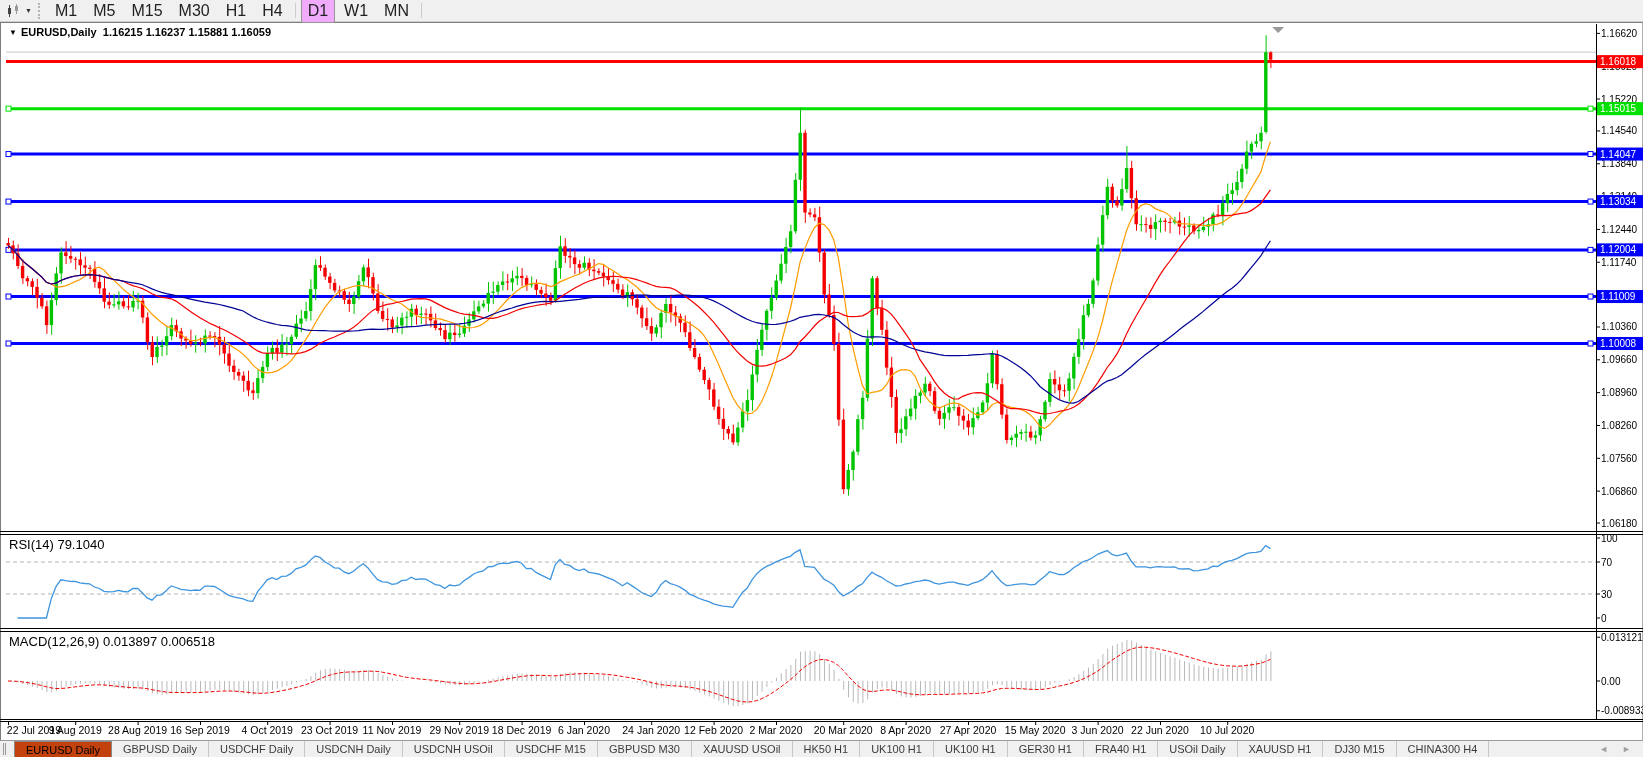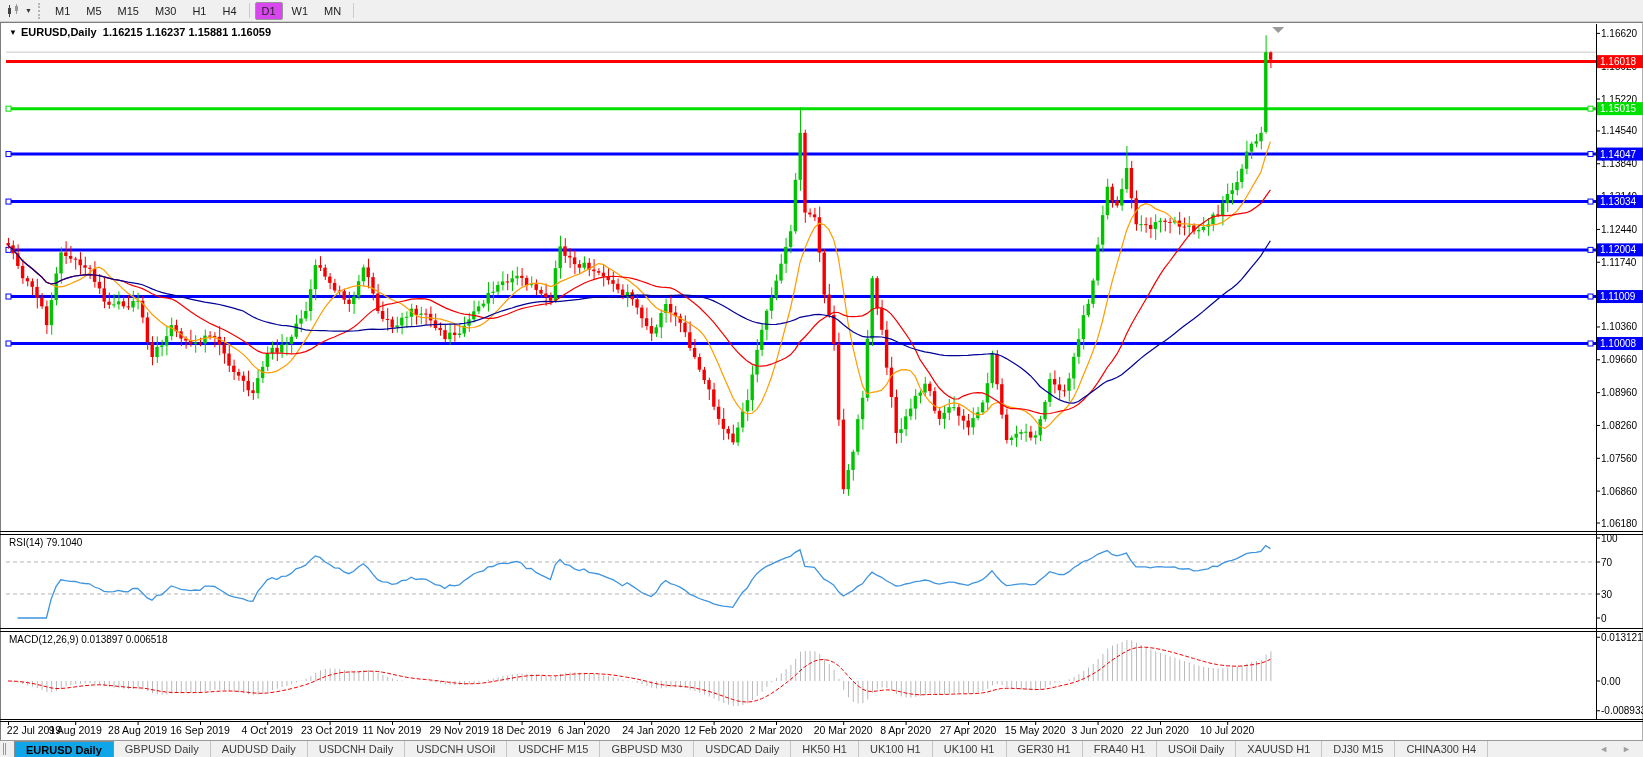--- a/index.html
+++ b/index.html
@@ -5,40 +5,40 @@
   *{margin:0;padding:0;box-sizing:border-box}
   html,body{width:1643px;height:757px;overflow:hidden;background:#f0f0f0;
     font-family:"Liberation Sans",sans-serif;position:relative}
   .toolbar{position:absolute;left:0;top:0;width:1643px;height:22px;background:#f0f0f0;
     display:flex;align-items:center;border-bottom:1px solid #cfcfcf;z-index:5}
   .tool-icon{width:34px;height:18px;margin-left:2px;display:flex;align-items:center;
     justify-content:center;gap:3px}
   .caret{font-size:7px;color:#333;line-height:1}
   .grip{width:4px;height:16px;margin:0 5px 0 2px;border-left:2px dotted #b5b5b5}
   .tf-list{display:flex;align-items:center}
-  .tf-btn{min-width:24px;text-align:center;font-size:11px;color:#222;padding:2px 6px;
+  .tf-btn{min-width:24px;text-align:center;font-size:16px;color:#222;padding:2px 6px;
     margin:0 1px;border:1px solid transparent;border-radius:2px;cursor:default}
-  .tf-btn.active{background:#d946ef;border-color:#979797}
+  .tf-btn.active{background:#f0abfc;border-color:#979797}
   .vsep{width:1px;height:15px;background:#cccccc;margin:0 4px}
   .chart-area{position:absolute;left:0;top:22px;width:1643px;height:718px;background:#fff;
     border-left:1px solid #7d7d7d;border-top:1px solid #7d7d7d;border-right:1px solid #b0b0b0}
   #chart{position:absolute;left:0;top:22px;z-index:1}
   .chart-title{position:absolute;left:9px;top:26px;font-size:11px;font-weight:bold;
     color:#000;z-index:2;white-space:nowrap}
   .chart-title .collapse{font-size:8px;vertical-align:1px;margin-right:4px}
-  .ind-label{position:absolute;left:9px;font-size:10px;color:#000;z-index:2;white-space:nowrap}
+  .ind-label{position:absolute;left:9px;font-size:13px;color:#000;z-index:2;white-space:nowrap}
   .ind-label.rsi{top:537px}
   .ind-label.macd{top:634px}
   .tabbar{position:absolute;left:0;top:740px;width:1643px;height:17px;background:#f0f0f0;
     border-top:1px solid #9a9a9a;display:flex;align-items:stretch;z-index:5}
   .tab-grip{width:7px;margin:2px 4px 2px 3px;border-left:3px double #9a9a9a}
   .tab{font-size:11px;color:#3c3c3c;padding:2px 11px 0;border-right:1px solid #c6c6c6;
     white-space:nowrap;cursor:default}
-  .tab.active{background:#0ea5e9;border:1px solid #8a8a8a;border-bottom:none;
-    font-weight:bold;color:#000}
+  .tab.active{background:#c2410c;border:1px solid #8a8a8a;border-bottom:none;
+    font-weight:normal;color:#000}
   .tab-arrows{margin-left:auto;margin-right:12px;display:flex;gap:14px;align-items:center}
   .tab-arrow{color:#a0a0a0;font-size:9px}
 </style>
 </head>
 <body>
 
 <div class="toolbar">
   <span class="tool-icon">
     <svg width="16" height="14" viewBox="0 0 16 14">
       <rect x="2" y="4" width="3" height="6" fill="#444"></rect>
@@ -1042,26 +1042,26 @@
 <div class="chart-title"><span class="collapse">▼</span><span>EURUSD,Daily</span>&nbsp;&nbsp;<span>1.16215 1.16237 1.15881 1.16059</span></div>
 
 <div class="ind-label rsi">RSI(14) 79.1040</div>
 <div class="ind-label macd">MACD(12,26,9) 0.013897 0.006518</div>
 
 <div class="tabbar">
   <span class="tab-grip"></span>
   <span id="tab-list" style="display:flex">
       <span class="tab active">EURUSD Daily</span>
       <span class="tab">GBPUSD Daily</span>
-      <span class="tab">AUDUSD Daily</span>
+      <span class="tab">USDCHF Daily</span>
       <span class="tab">USDCNH Daily</span>
       <span class="tab">USDCNH USOil</span>
       <span class="tab">USDCHF M15</span>
       <span class="tab">GBPUSD M30</span>
-      <span class="tab">USDCAD Daily</span>
+      <span class="tab">XAUUSD USOil</span>
       <span class="tab">HK50 H1</span>
       <span class="tab">UK100 H1</span>
       <span class="tab">UK100 H1</span>
       <span class="tab">GER30 H1</span>
       <span class="tab">FRA40 H1</span>
       <span class="tab">USOil Daily</span>
       <span class="tab">XAUUSD H1</span>
       <span class="tab">DJ30 M15</span>
       <span class="tab">CHINA300 H4</span>
     </span>

